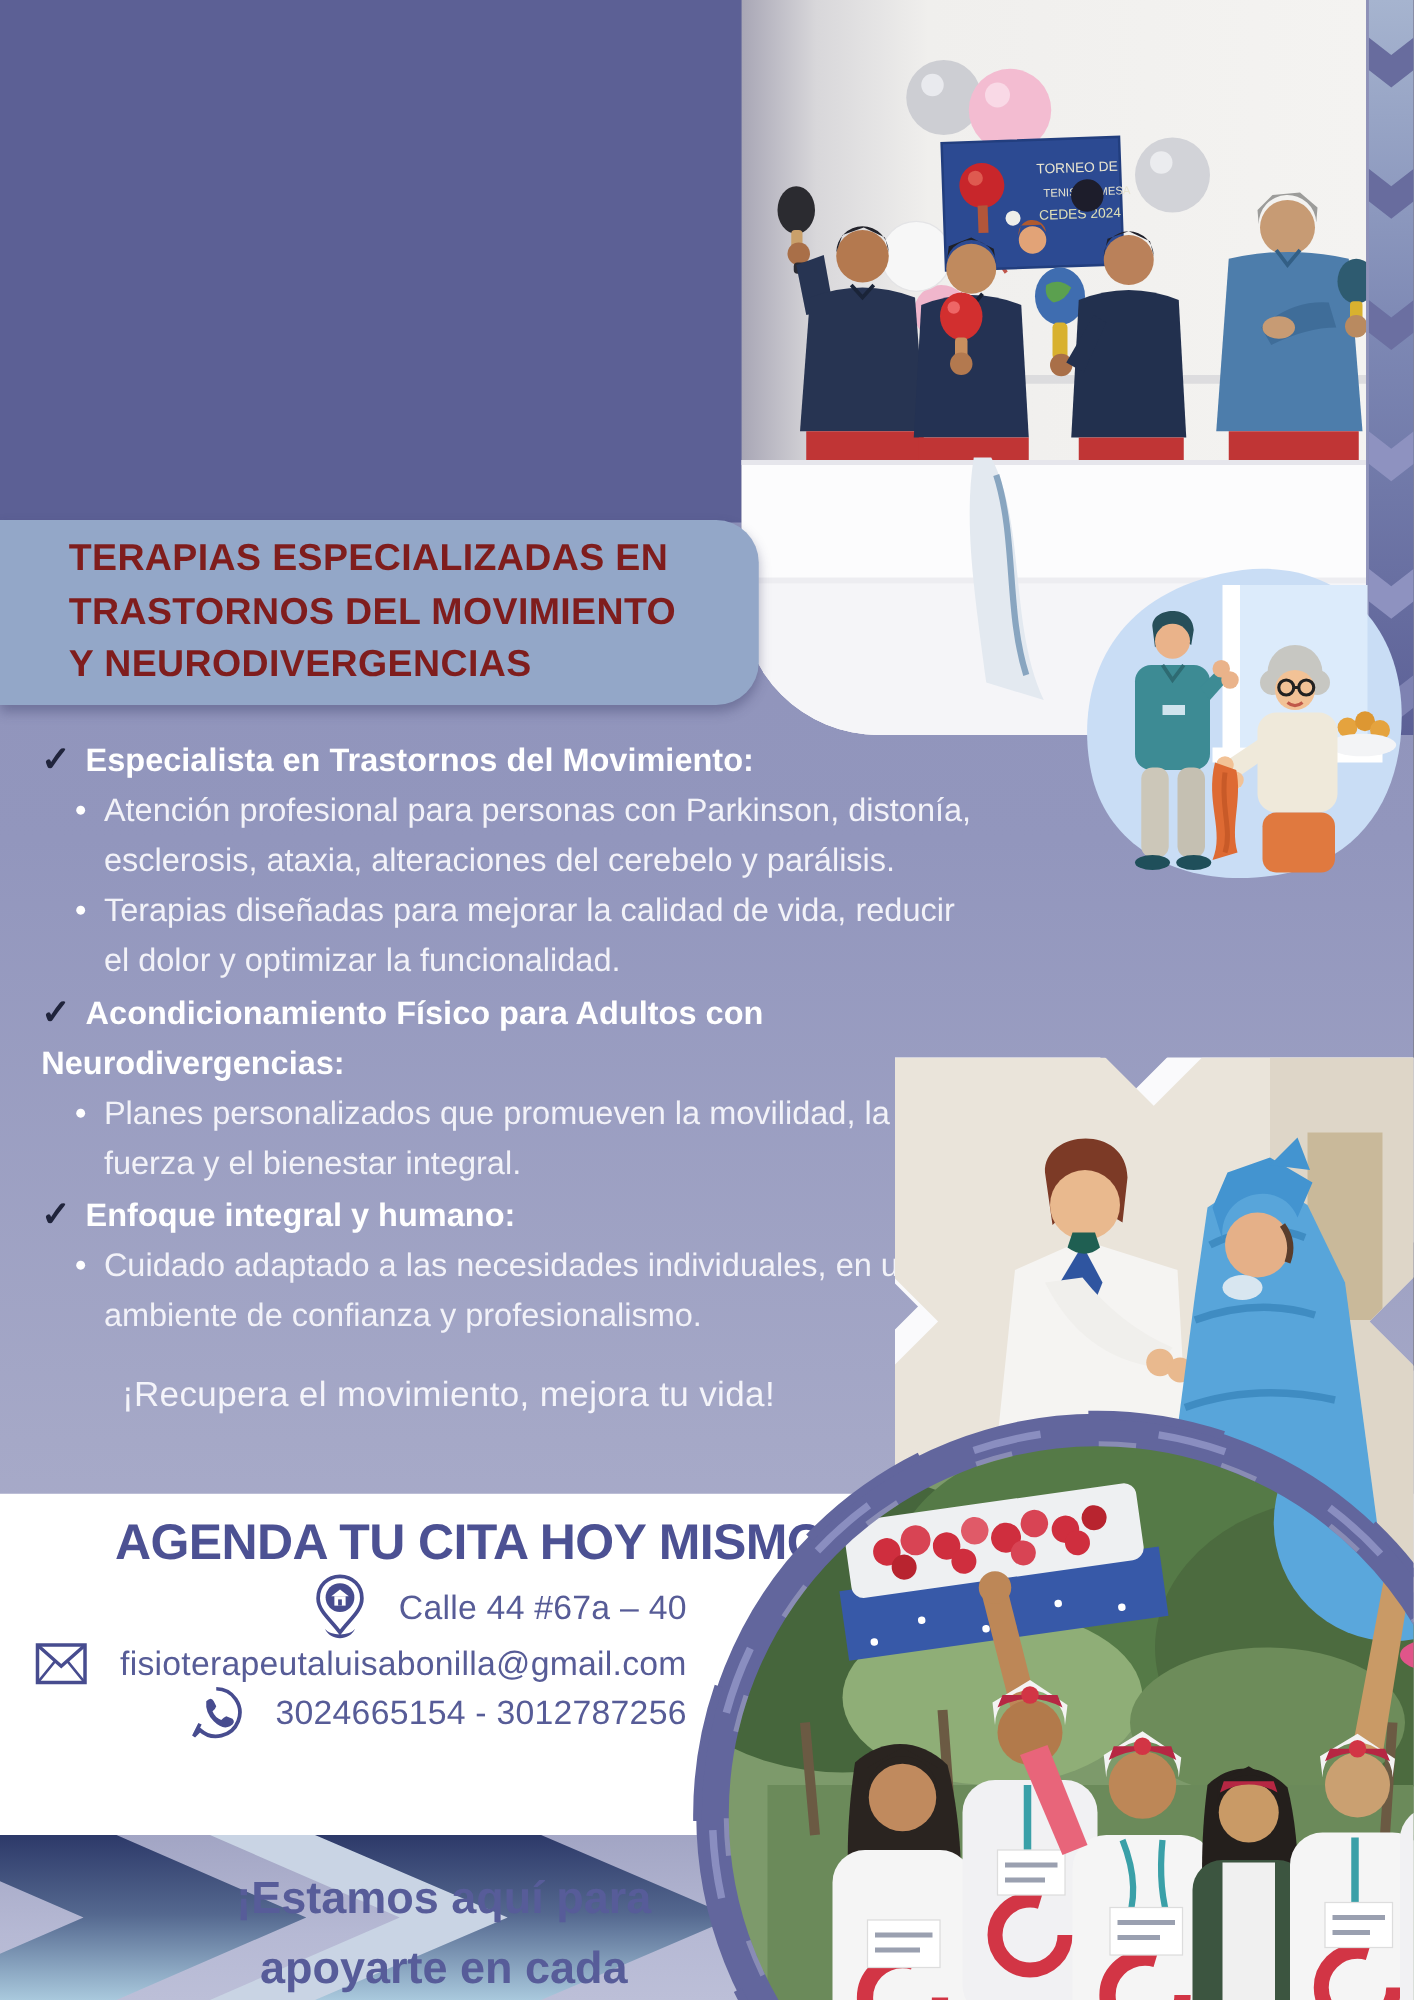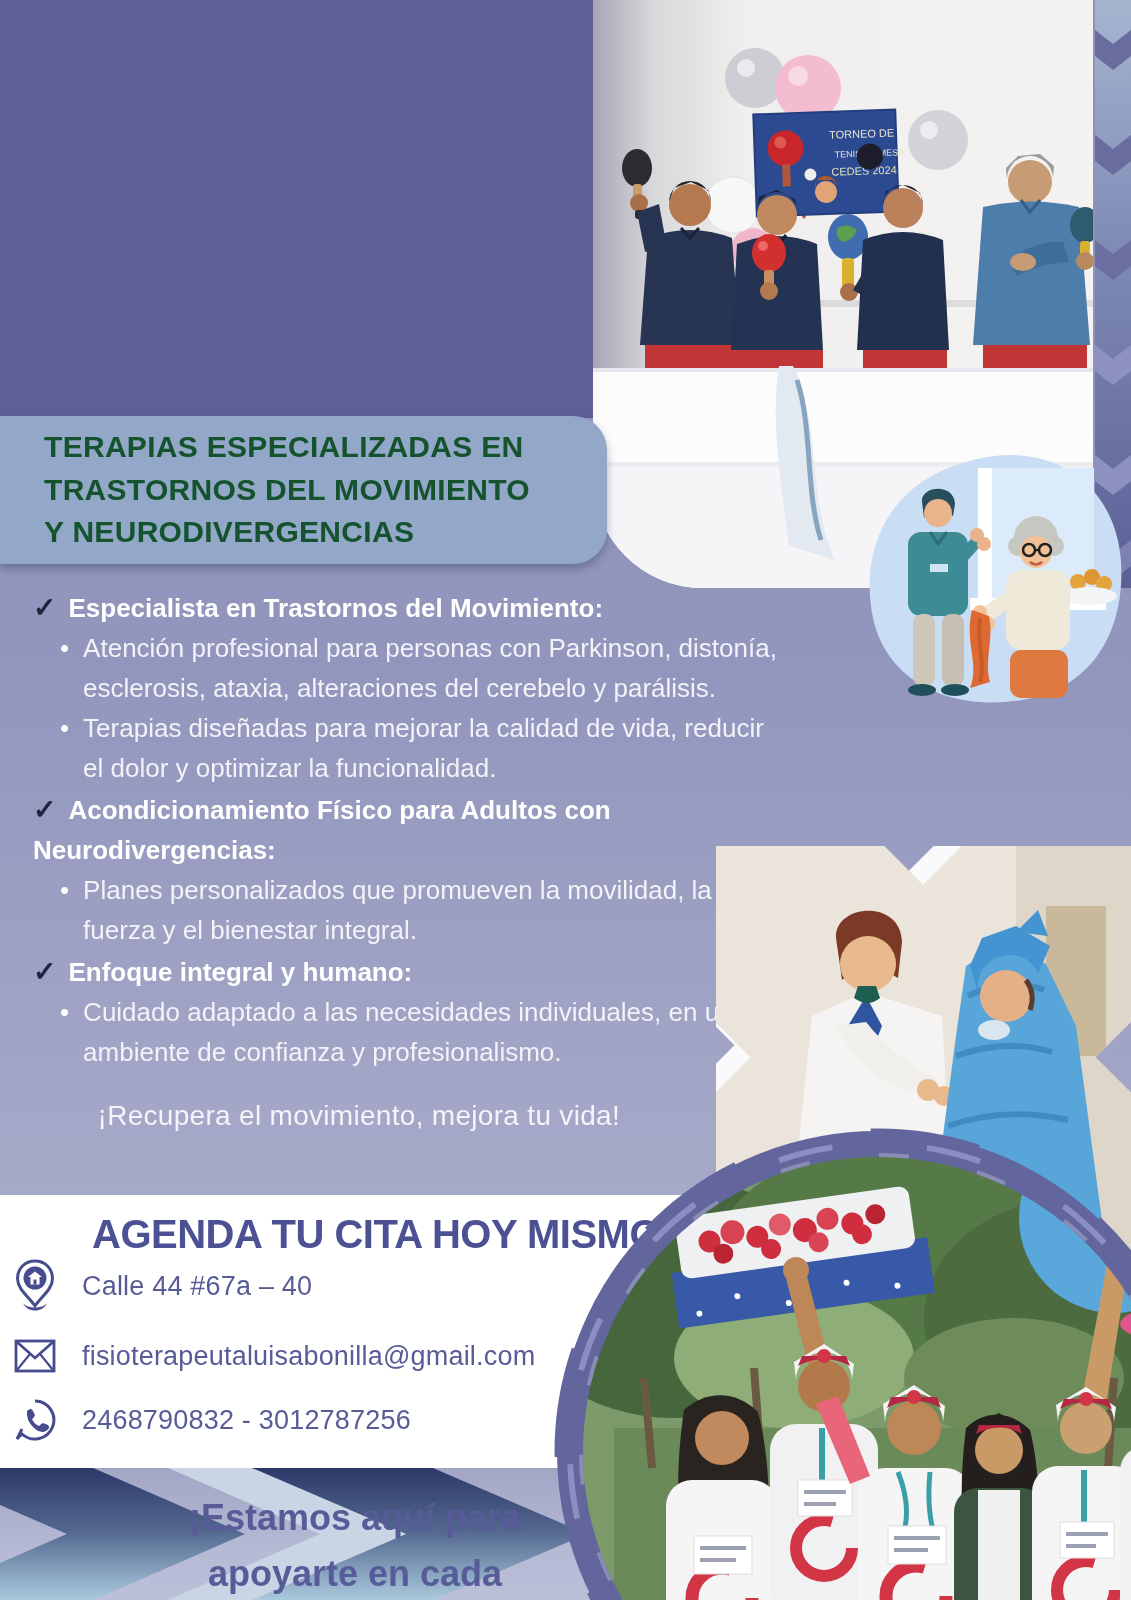--- a/index.html
+++ b/index.html
@@ -12,41 +12,41 @@
   
   .header-left{left:0;top:0;width:608px;height:418px;background:#5c6095;z-index:1;}
   .title-box{left:6px;top:117px;width:600px;height:232px;background:#ffffff;border-radius:48px;z-index:2;
     display:flex;align-items:center;justify-content:center;text-align:center;}
   .title-box h1{
     margin:0;font-size:45px;line-height:1.28;font-weight:bold;color:#484c8e;
     letter-spacing:.5px;white-space:pre-line;text-shadow:3px 3px 0 #c6c6df;}
   .banner{left:0;top:416px;width:607px;height:148px;background:#93a7c8;border-radius:0 34px 34px 0;
     z-index:2;box-shadow:0 5px 9px rgba(47,50,92,.35);
     display:flex;align-items:center;padding-left:40px;box-sizing:border-box;}
-  .banner p{margin:4px;font-size:30px;font-weight:bold;color:#14532d;line-height:1.42;white-space:pre-line;letter-spacing:.3px;}
+  .banner p{margin:15px;font-size:30px;font-weight:bold;color:#7f1d1d;line-height:1.42;white-space:pre-line;letter-spacing:.3px;}
   
   .photo-pingpong{left:593px;top:0;width:500px;height:588px;border-radius:0 0 0 110px;overflow:hidden;z-index:1;}
   .right-strip{left:1095px;top:0;width:36px;height:588px;z-index:1;}
   
   .services{left:33px;top:586px;width:758px;z-index:2;font-size:26px;line-height:40px;color:#f2f2f8;}
   .check-item{margin-top:2px;}
   .check{color:#20243c;font-weight:bold;margin-right:12px;font-size:28px;}
   .check-heading{font-weight:bold;color:#ffffff;}
   .bullet-item{display:flex;gap:14px;padding-left:27px;}
   .dot{color:#ffffff;}
   .tagline{left:0;top:1100px;width:620px;text-align:right;z-index:2;
     font-size:28px;color:#f4f4fa;font-weight:normal;letter-spacing:.3px;}
   
   .illustration{left:860px;top:450px;width:272px;height:264px;z-index:3;}
   .xphoto{left:716px;top:846px;width:415px;height:428px;z-index:2;}
   .group-photo{left:554px;top:1128px;width:648px;height:472px;z-index:3;overflow:hidden;}
   
   .white-section{left:0;top:1195px;width:1131px;height:273px;background:#ffffff;z-index:1;}
   .agenda-title{left:92px;top:1212px;z-index:2;margin:0;font-size:40px;font-weight:bold;color:#4c5193;letter-spacing:-.5px;}
-  .contact{left:12px;top:1258px;z-index:2;display:flex;flex-direction:column;gap:25px;}
+  .contact{left:26px;top:1258px;z-index:2;display:flex;flex-direction:column;gap:0;align-items:flex-end;}
   .contact-row{display:flex;align-items:center;gap:24px;}
   .contact-icon{width:46px;display:flex;justify-content:center;}
   .contact-text{font-size:27px;color:#575c97;font-weight:normal;letter-spacing:.2px;}
   
   .bottom-band{left:0;top:1468px;width:1131px;height:132px;z-index:0;overflow:hidden;
     background:linear-gradient(180deg,#a2a5c4 0%,#b6b9d4 60%,#bcbfd8 100%);}
   .chev{position:absolute;top:0;height:132px;
     clip-path:polygon(0 0,54% 0,100% 50%,54% 100%,0 100%,46% 50%);}
   .chev-dark{background:linear-gradient(180deg,#2d3969 0%,#54688f 48%,#a9c9dd 100%);}
   .chev-pale{background:#c9d4e4;}
@@ -338,21 +338,21 @@
       </span>
       <span class="contact-text">fisioterapeutaluisabonilla@gmail.com</span>
     </div>
     <div class="contact-row">
       <span class="contact-icon">
         <svg width="44" height="44" viewBox="0 0 44 44">
           <path d="M22,3 a19,19 0 1 1 -13,33 L4,41 l5,-10" fill="none" stroke="#474c8f" stroke-width="3"></path>
           <path d="M14,13 q4,-4 6,0 l2,4 q-1,3 -3,4 q2,5 7,7 q2,-2 4,-3 l5,2 q3,3 -2,6 q-6,3 -13,-4 q-7,-7 -6,-16 Z" fill="#474c8f"></path>
         </svg>
       </span>
-      <span class="contact-text">2468790832 - 3012787256</span>
+      <span class="contact-text">3024665154 - 3012787256</span>
     </div>
   </div>
 
   <div class="abs bottom-band">
     <div class="chev chev-dark" style="left:-85px;width:330px;"></div>
     <div class="chev chev-pale" style="left:168px;width:330px;"></div>
     <div class="chev chev-dark" style="left:252px;width:335px;"></div>
   </div>
   <div class="abs footer-text">¡Estamos aquí para
 apoyarte en cada paso!</div>

